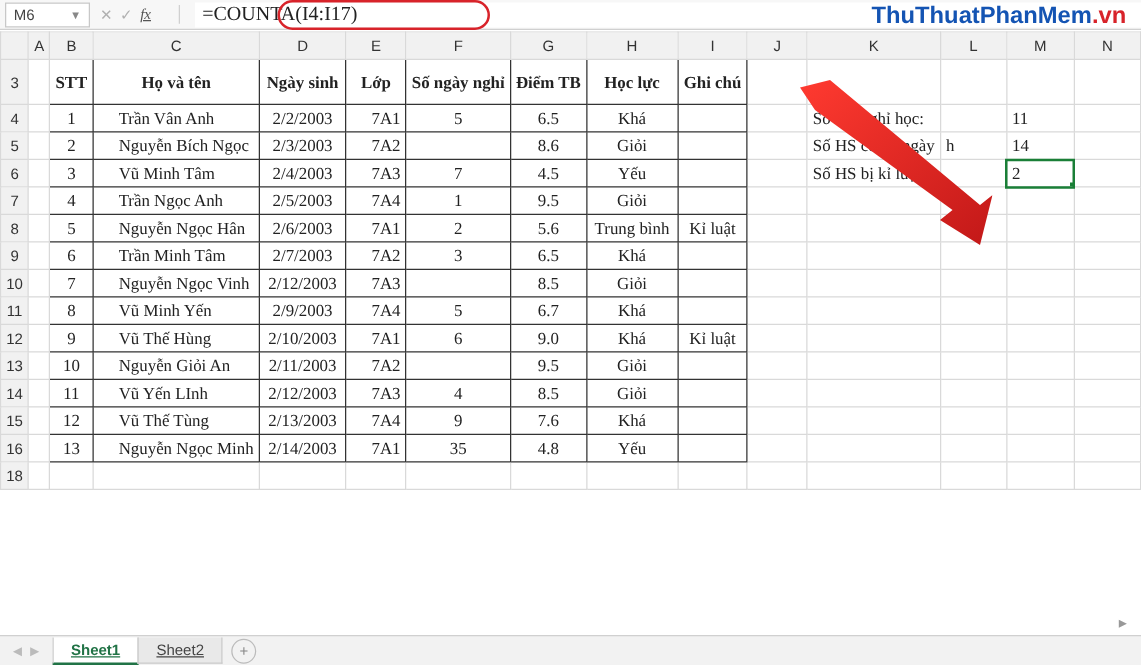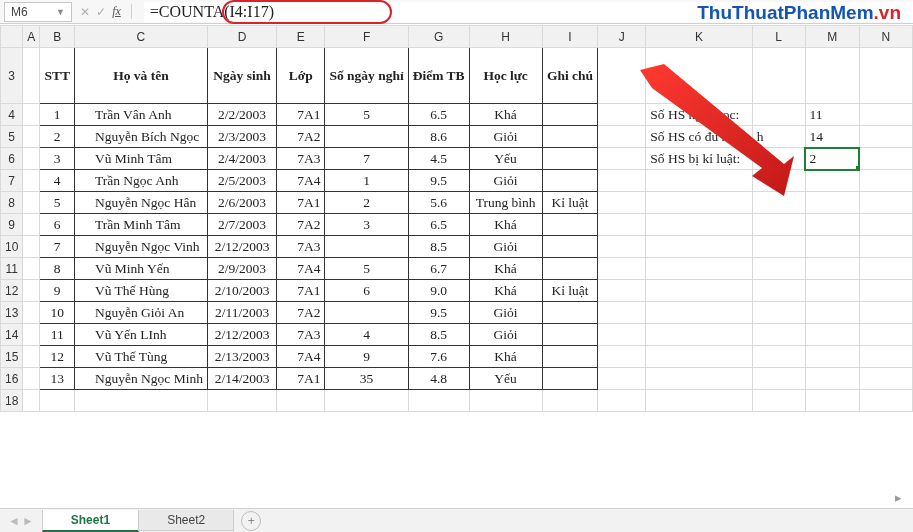--- a/index.html
+++ b/index.html
@@ -43,21 +43,21 @@
     gap: 6px;
     padding: 0 8px;
     color: #999;
   }
   .fx-icons .xmark { color: #b0b0b0; }
   .fx-icons .check { color: #b0b0b0; }
   .fx-label {
     font-style: italic;
     font-family: "Times New Roman", serif;
     color: #555;
-    padding-right: 10px;
+    padding-right: 22px;
     border-right: 1px solid #d0d0d0;
     margin-right: 4px;
     text-decoration: underline;
   }
   .formula-input {
     flex: 1;
     height: 20px;
     background: #fff;
     padding: 0 6px;
     font-size: 16px;
@@ -128,21 +128,21 @@
   .cA{width:10px;} .cB{width:30px;} .cC{width:120px;} .cD{width:70px;}
   .cE{width:40px;} .cF{width:58px;} .cG{width:46px;} .cH{width:74px;}
   .cI{width:56px;} .cJ{width:56px;} .cK{width:62px;} .cL{width:62px;}
   .cM{width:62px;} .cN{width:62px;}
   
   td.db { border: 1px solid #333 !important; }
   td.db-head { font-weight: bold; text-align: center; }
   td.db.center { text-align: center; }
   td.db.left { text-align: left; padding-left:20px;}
   
-  tr.hdrrow td { height: 56px; vertical-align: middle; }
+  tr.hdrrow td { height: 36px; vertical-align: middle; }
   
   .sel {
     outline: 2px solid #1a7f37;
     outline-offset: -1px;
     position: relative;
   }
   .sel::after{
     content:"";
     position:absolute;
     right:-2px; bottom:-2px;
@@ -164,25 +164,26 @@
     height: 24px;
     background: #f2f2f2;
     display: flex;
     align-items: center;
     border-top: 1px solid #d0d0d0;
     font-size: 12px;
     color: #444;
   }
   .tab-navs { display:flex; gap:2px; padding:0 8px; color:#bbb;}
   .tab {
-    padding: 3px 28px;
+    padding: 3px 14px;
     border: 1px solid #ccc;
     border-top: none;
     background: #e9e9e9;
     margin-right: -1px;
+    text-decoration: underline;
   }
   .tab.active {
     background: #fff;
     font-weight: 600;
     color: #217346;
     border-bottom: 2px solid #217346;
   }
   .tab-add {
     width: 20px; height:20px;
     border:1px solid #bbb; border-radius:50%;

